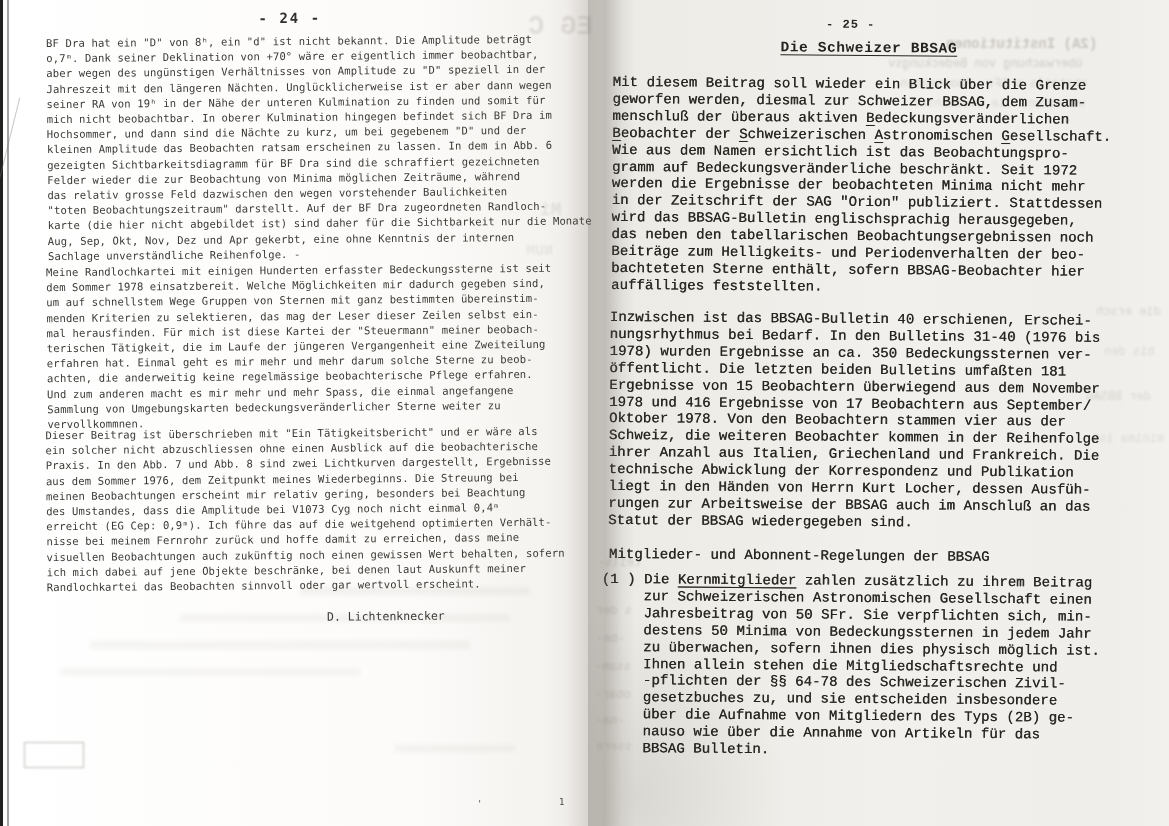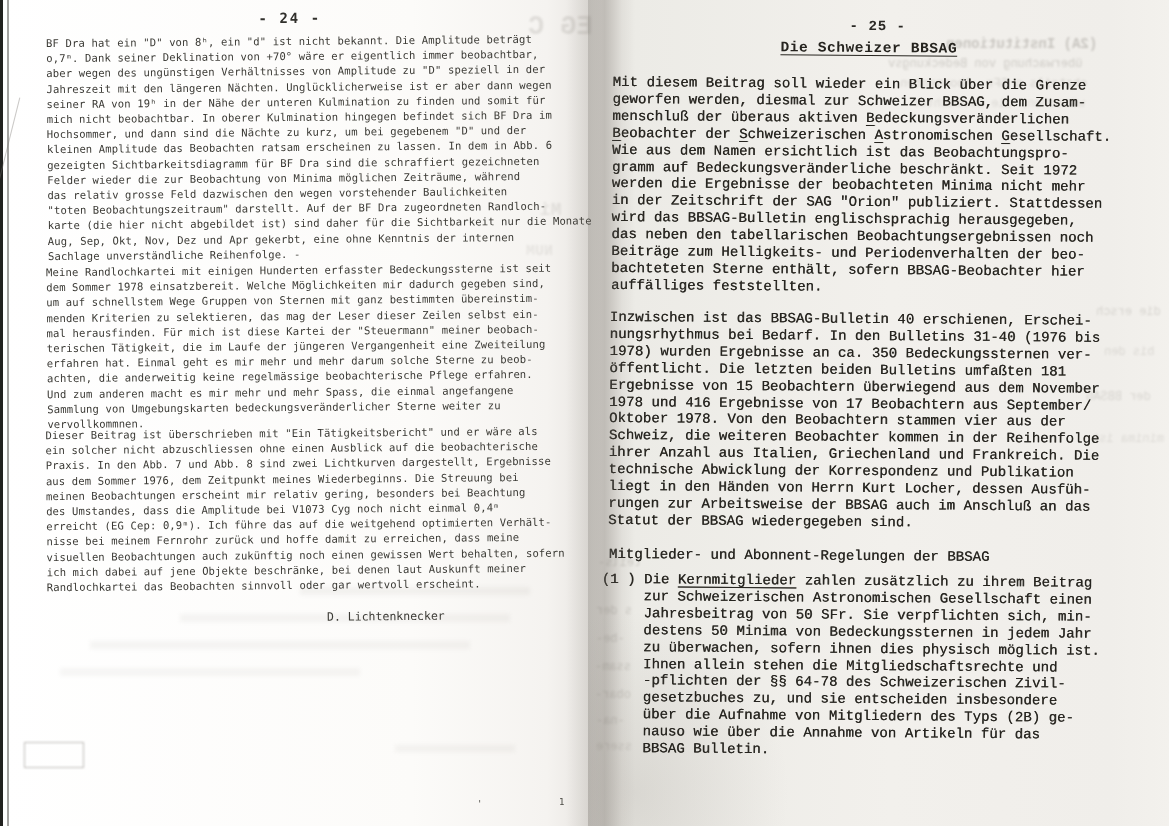--- a/index.html
+++ b/index.html
@@ -41,22 +41,22 @@
   .lp .line{
     font-family:"DejaVu Sans Mono",monospace;font-size:10.6px;line-height:15.2px;
     color:#3b3a35;letter-spacing:.1px;
   }
   .lp-sign{
     position:absolute;left:322px;top:612px;
     font-family:"DejaVu Sans Mono",monospace;font-size:11.5px;color:#3b3a35;white-space:pre;
   }
 
   .rp-head{
-    position:absolute;left:238px;top:16px;width:80px;text-align:right;
-    font-family:"Liberation Mono",monospace;font-size:14px;font-weight:bold;
+    position:absolute;left:238px;top:16px;width:80px;text-align:left;
+    font-family:"Liberation Mono",monospace;font-size:12px;font-weight:bold;
     letter-spacing:1px;color:#2a2824;white-space:pre;
   }
   .rp-title{
     position:absolute;left:186px;top:38px;width:190px;text-align:center;
     font-family:"Liberation Mono",monospace;font-size:14.5px;font-weight:bold;
     letter-spacing:.6px;color:#26241f;white-space:pre;
     text-decoration:underline;text-underline-offset:3px;
   }
   .rp .line{
     font-family:"Liberation Mono",monospace;font-size:14.1px;line-height:16.9px;

